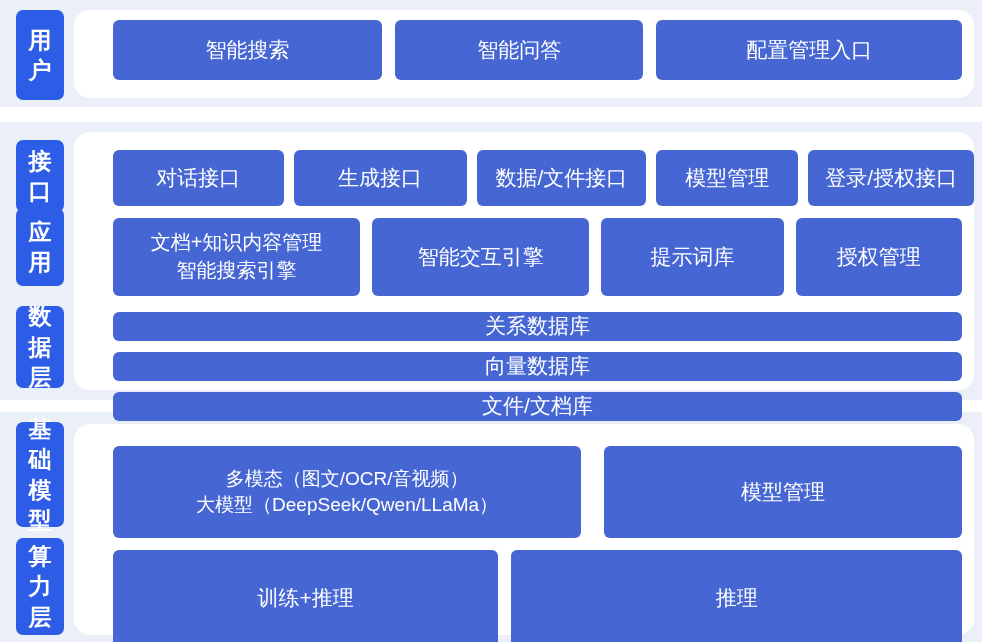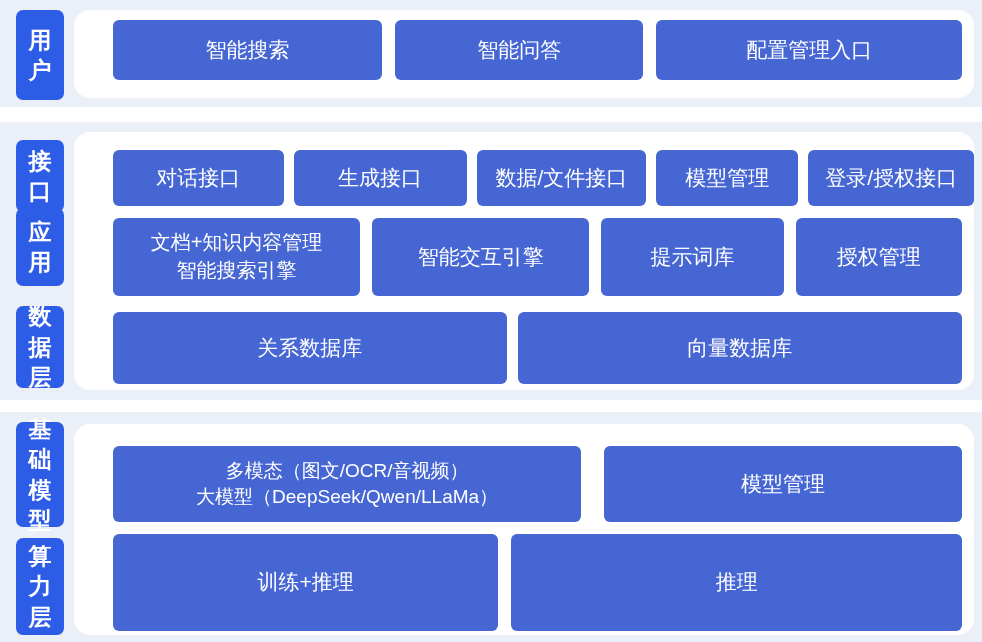--- a/index.html
+++ b/index.html
@@ -28,22 +28,22 @@
   .pill-application{top:208px;height:78px;}
   .pill-data{top:306px;height:82px;}
   .pill-foundation{top:422px;height:105px;}
   .pill-compute{top:538px;height:97px;}
 
   
   .row{display:flex;}
   .row-1{margin:10px 12px 0 39px;height:60px;gap:13px;}
   .row-2{margin:18px 0 0 39px;height:56px;gap:10px;}
   .row-3{margin:12px 12px 0 39px;height:78px;gap:12px;}
-  .row-4{margin:16px 12px 0 39px;height:72px;gap:11px;}
-  .row-5{margin:22px 12px 0 39px;height:76px;gap:23px;}
+  .row-4{margin:16px 12px 0 39px;height:57px;gap:11px;flex-direction:column;}
+  .row-5{margin:22px 12px 0 39px;height:92px;gap:23px;}
   .row-6{margin:12px 12px 0 39px;height:97px;gap:13px;}
 
   .btn{flex-basis:0;background:#4667d3;border-radius:6px;color:#ffffff;
        display:flex;align-items:center;justify-content:center;text-align:center;
        font-size:21px;line-height:1.38;white-space:pre-line;padding:0 14px;box-sizing:border-box;}
   .btn.fs20{font-size:20px;}
   .btn.fs19{font-size:19px;}
 </style>
 </head>
 <body>
@@ -92,20 +92,21 @@
     <div class="row row-3">
       <div class="btn fs20" style="flex-grow:253">文档+知识内容管理
 智能搜索引擎</div>
       <div class="btn" style="flex-grow:219">智能交互引擎</div>
       <div class="btn" style="flex-grow:178">提示词库</div>
       <div class="btn" style="flex-grow:160">授权管理</div>
     </div>
     <div class="row row-4">
       <div class="btn" style="flex-grow:253">关系数据库</div>
       <div class="btn" style="flex-grow:288">向量数据库</div>
+      <div class="btn" style="flex-grow:288">文件/文档库</div>
     </div>
   </div>
 
   <div class="card card-3">
     <div class="row row-5">
       <div class="btn fs19" style="flex-grow:331">多模态（图文/OCR/音视频）
 大模型（DeepSeek/Qwen/LLaMa）</div>
       <div class="btn" style="flex-grow:248">模型管理</div>
     </div>
     <div class="row row-6">

